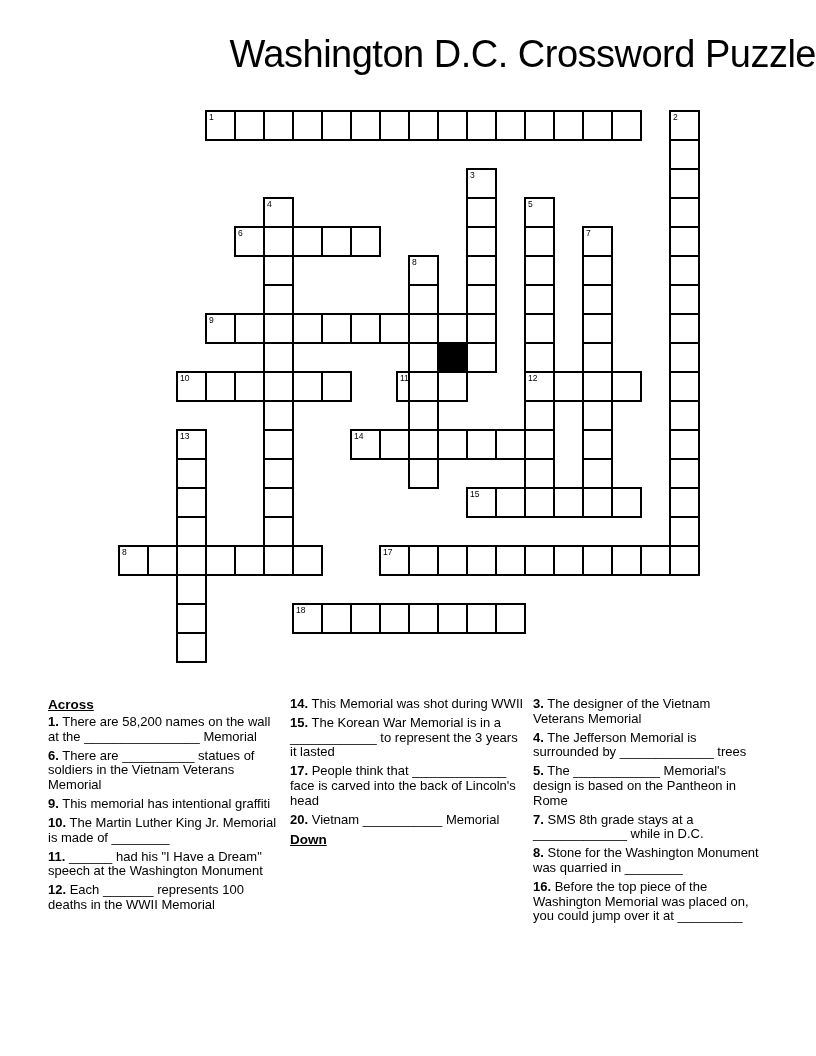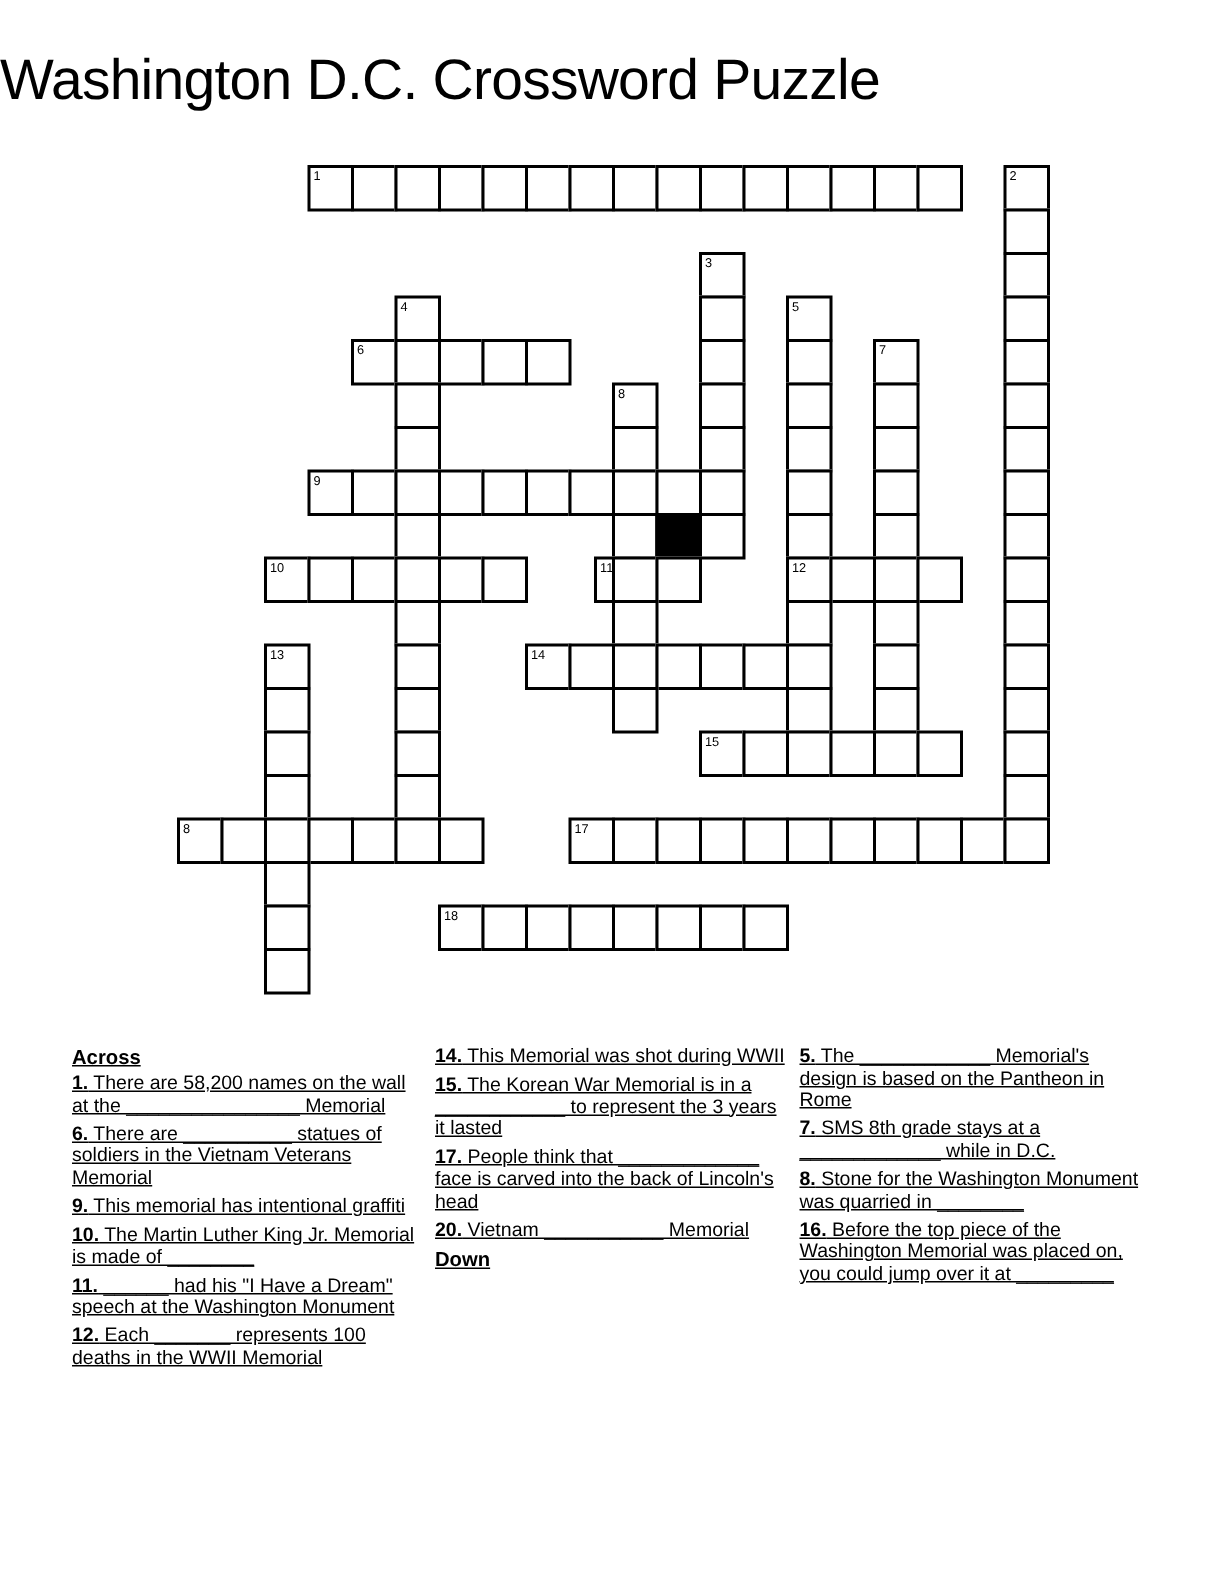--- a/index.html
+++ b/index.html
@@ -8,21 +8,21 @@
     background: #ffffff;
     color: #000;
     font-family: "Liberation Sans", "DejaVu Sans", sans-serif;
     position: relative;
     overflow: hidden;
   }
   .title {
     position: absolute;
     top: 33px; left: 0; width: 816px;
     margin: 0;
-    text-align: left;
+    text-align: right;
     font-size: 38px;
     font-weight: 400;
     letter-spacing: -0.5px;
     white-space: nowrap;
   }
   .grid { position: absolute; }
   .cell {
     position: absolute;
     width: 31px; height: 31px;
     box-sizing: border-box;
@@ -39,21 +39,21 @@
     letter-spacing: 0;
   }
   .clue-col {
     position: absolute;
     top: 697px;
     width: 234px;
     font-size: 13px;
     line-height: 14.6px;
   }
   .clue-col.c3 { width: 229px; }
-  .clue { margin: 0 0 4.5px 0; text-decoration: underline; }
+  .clue { margin: 0 0 4.5px 0; }
   .clue .num { font-weight: 700; }
   .clue-head {
     font-weight: 700;
     text-decoration: underline;
     font-size: 13.5px;
     line-height: 15px;
     margin: 0 0 3px 0;
   }
 </style>
 </head>
@@ -252,18 +252,20 @@
       <div class="clue"><span class="num">12.</span> Each _______ represents 100 deaths in the WWII Memorial</div>
     </div>
   <div class="clue-col" id="clue-col-2" style="left:290px">
       <div class="clue"><span class="num">14.</span> This Memorial was shot during WWII</div>
       <div class="clue"><span class="num">15.</span> The Korean War Memorial is in a ____________ to represent the 3 years it lasted</div>
       <div class="clue"><span class="num">17.</span> People think that _____________ face is carved into the back of Lincoln's head</div>
       <div class="clue"><span class="num">20.</span> Vietnam ___________ Memorial</div>
       <div class="clue-head">Down</div>
     </div>
   <div class="clue-col c3" id="clue-col-3" style="left:533px">
+      <div class="clue"><span class="num">3.</span> The designer of the Vietnam Veterans Memorial</div>
+      <div class="clue"><span class="num">4.</span> The Jefferson Memorial is surrounded by _____________ trees</div>
       <div class="clue"><span class="num">5.</span> The ____________ Memorial's design is based on the Pantheon in Rome</div>
       <div class="clue"><span class="num">7.</span> SMS 8th grade stays at a _____________ while in D.C.</div>
       <div class="clue"><span class="num">8.</span> Stone for the Washington Monument was quarried in ________</div>
       <div class="clue"><span class="num">16.</span> Before the top piece of the Washington Memorial was placed on, you could jump over it at _________</div>
     </div>
 </div>
 
 </body></html>

